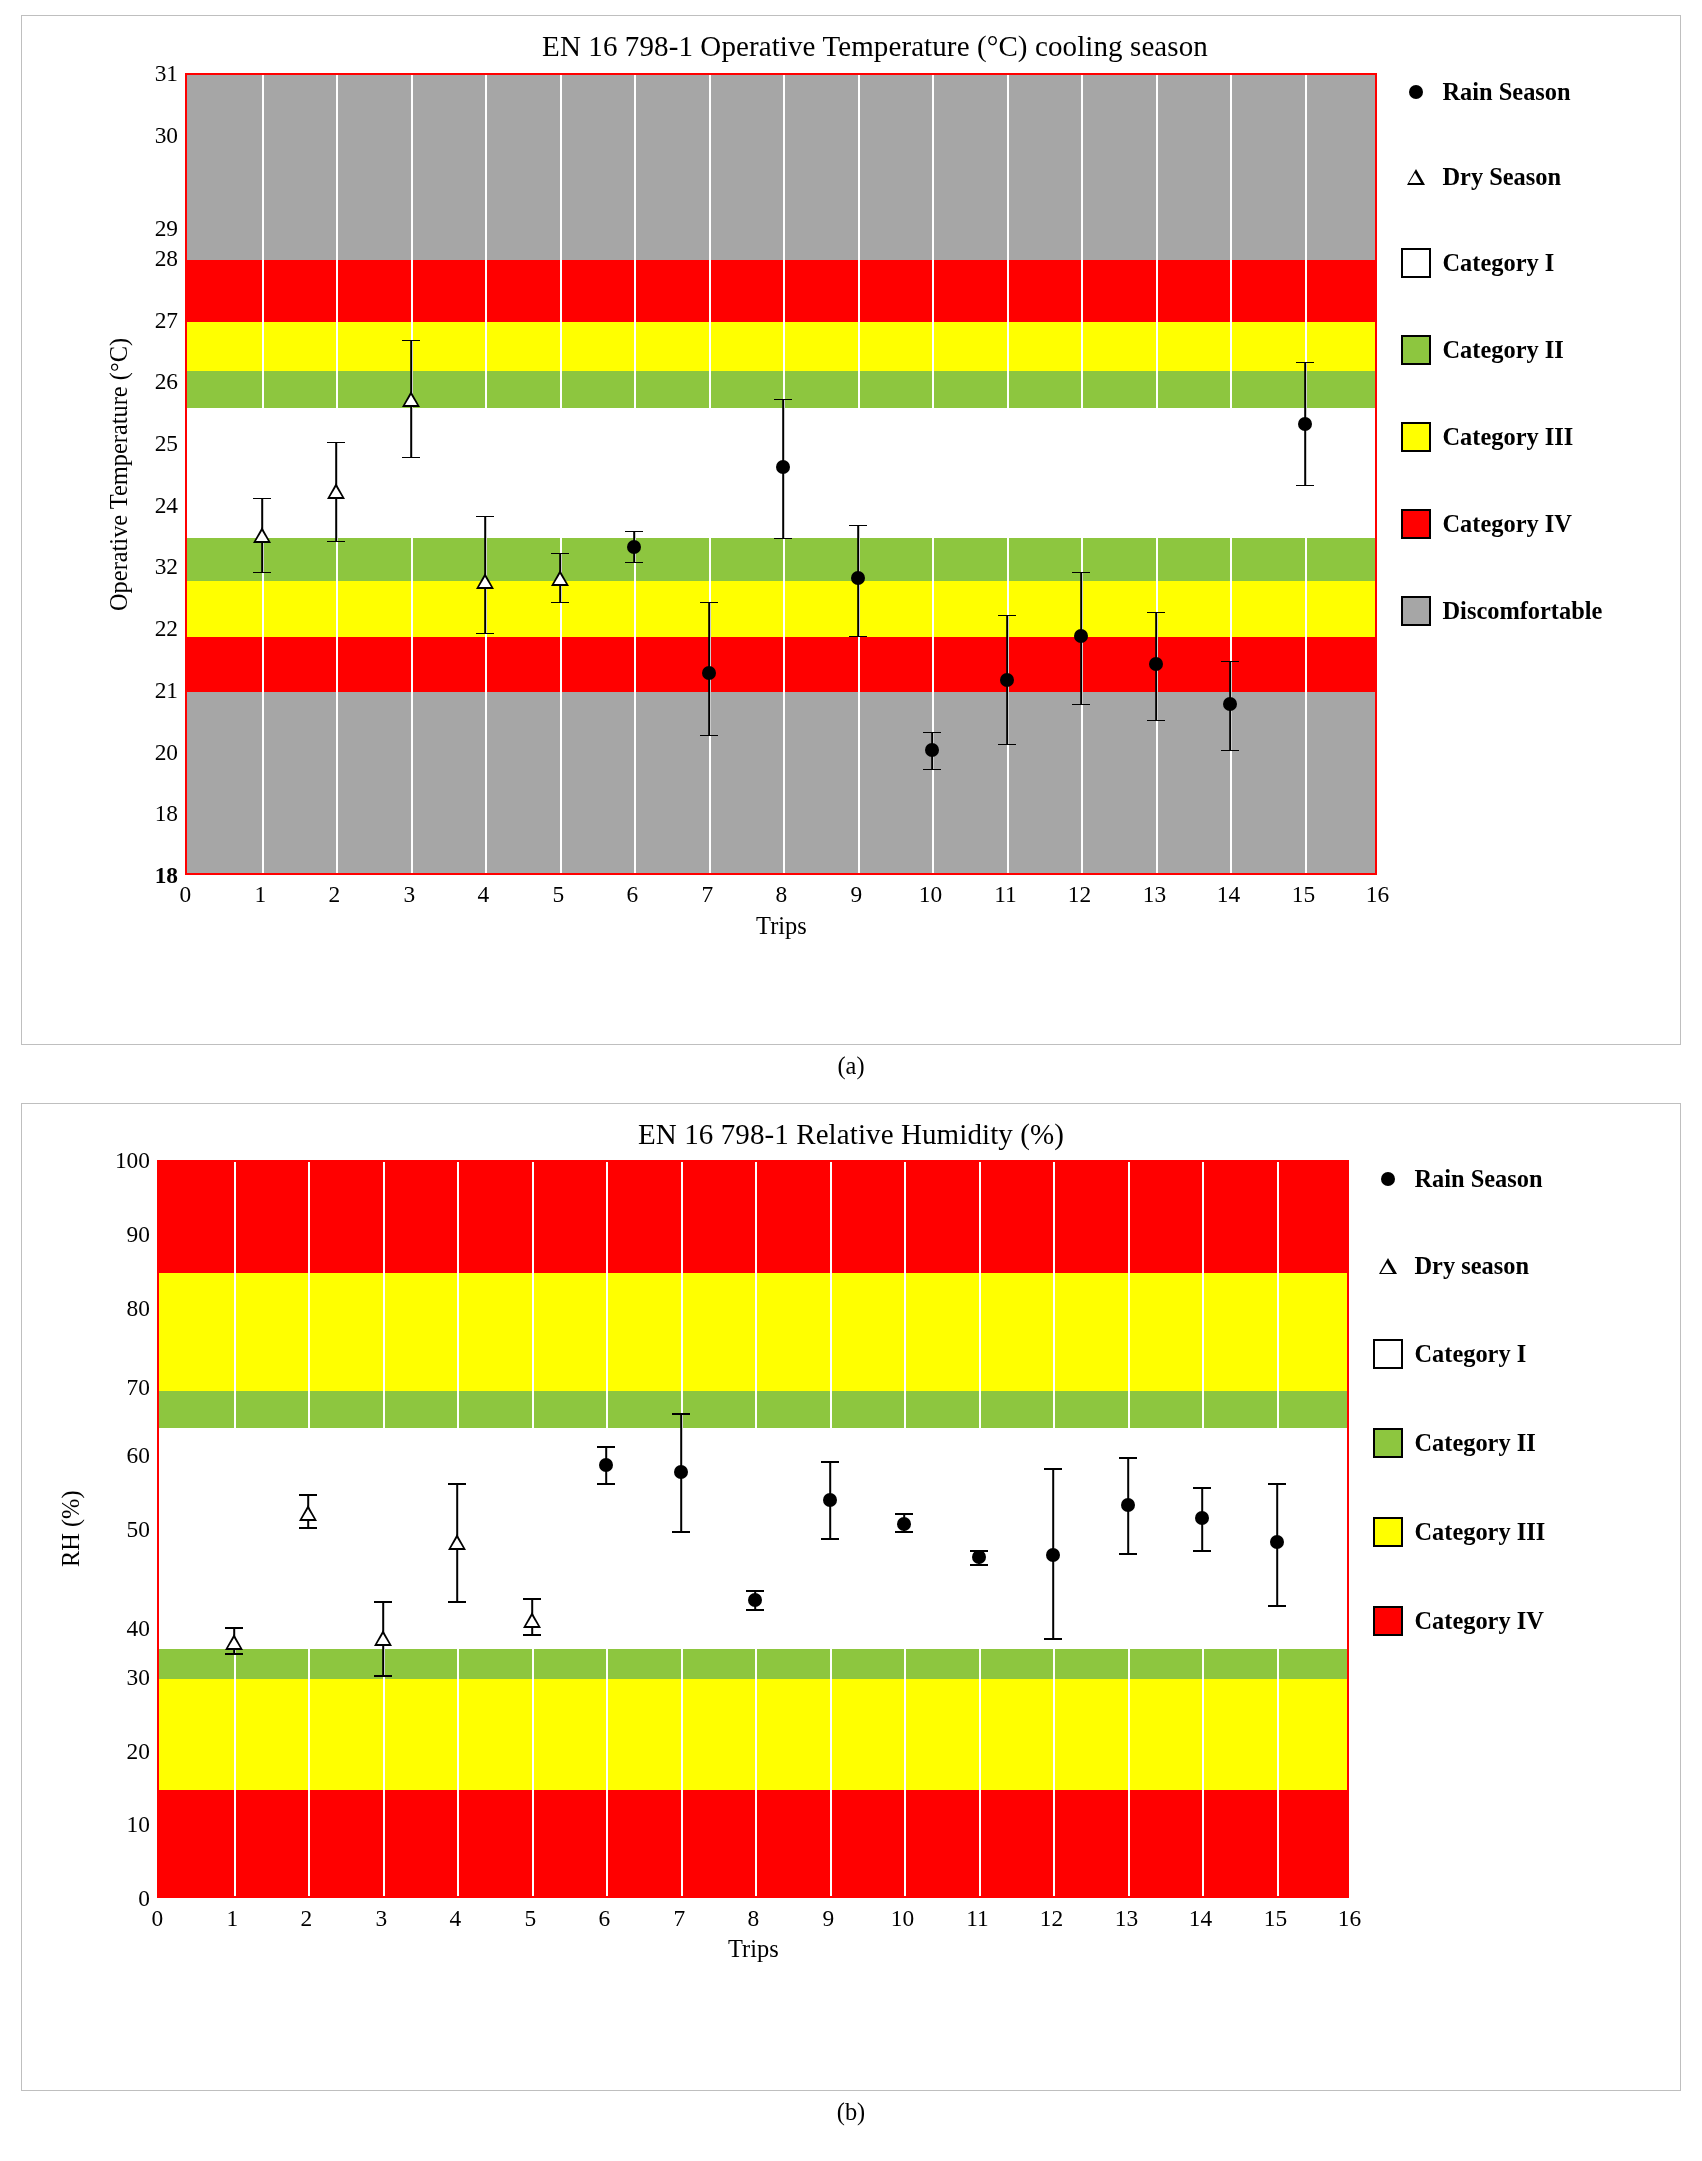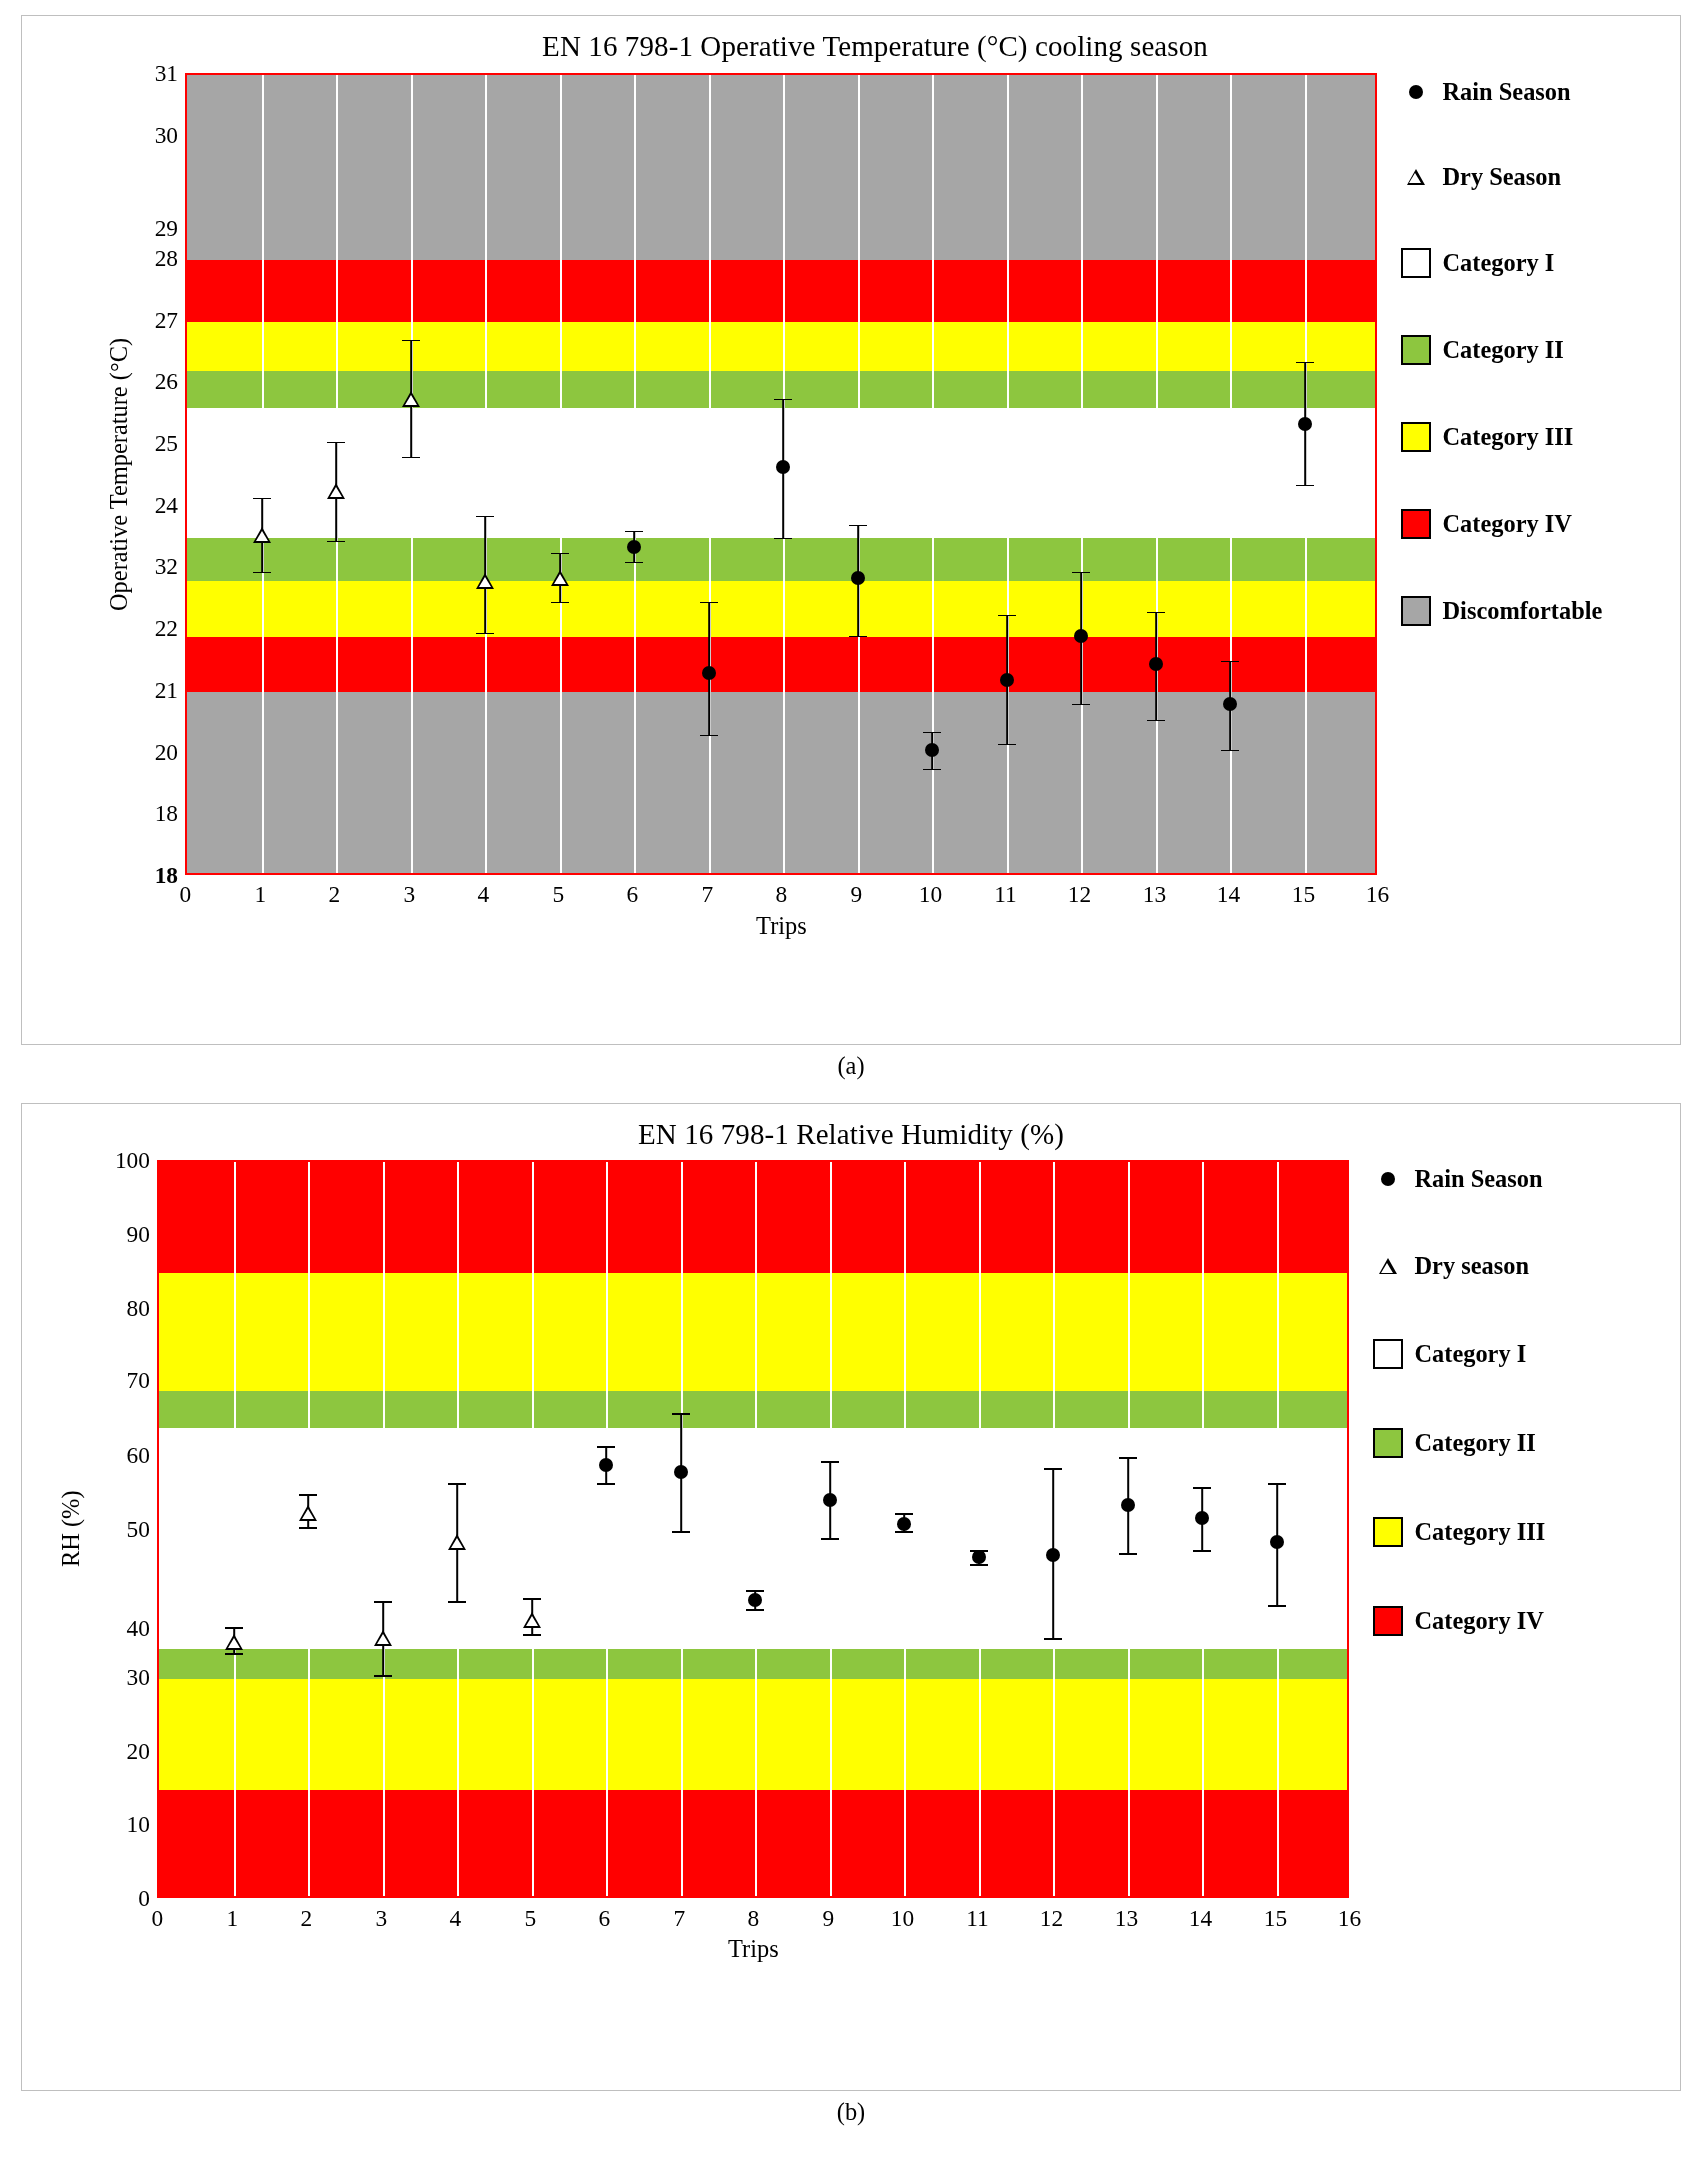--- a/index.html
+++ b/index.html
@@ -316,21 +316,21 @@
       <div class="chart-area" id="area-b" style="padding-left: 32px; padding-top: 9.6px;">
           <div class="ylabel" style="height: 738px; width: 34px;">RH (%)</div>
           <div class="ytick-col" style="width: 74px; height: 738px;">
             <div class="ytick" style="top: 738px;">0</div>
             <div class="ytick" style="top: 664px;">10</div>
             <div class="ytick" style="top: 591px;">20</div>
             <div class="ytick" style="top: 517px;">30</div>
             <div class="ytick" style="top: 468px; text-align: right;">40</div>
             <div class="ytick" style="top: 369px;">50</div>
             <div class="ytick" style="top: 295px;">60</div>
-            <div class="ytick" style="top: 220px; margin-left: 16px;">70</div>
+            <div class="ytick" style="top: 227px; margin-left: 16px;">70</div>
             <div class="ytick" style="top: 148px;">80</div>
             <div class="ytick" style="top: 74px;">90</div>
             <div class="ytick" style="top: 0px;">100</div>
           </div>
           <div>
             <div class="plot" style="width: 1192px; height: 738px;">
               <div class="band" style="top: 627px; height: 111px; background: rgb(255, 0, 0);"></div>
               <div class="band" style="top: 517px; height: 111px; background: rgb(255, 255, 0);"></div>
               <div class="band" style="top: 487px; height: 29.5px; background: rgb(141, 198, 63);"></div>
               <div class="band" style="top: 266px; height: 221px; background: rgb(255, 255, 255);"></div>

